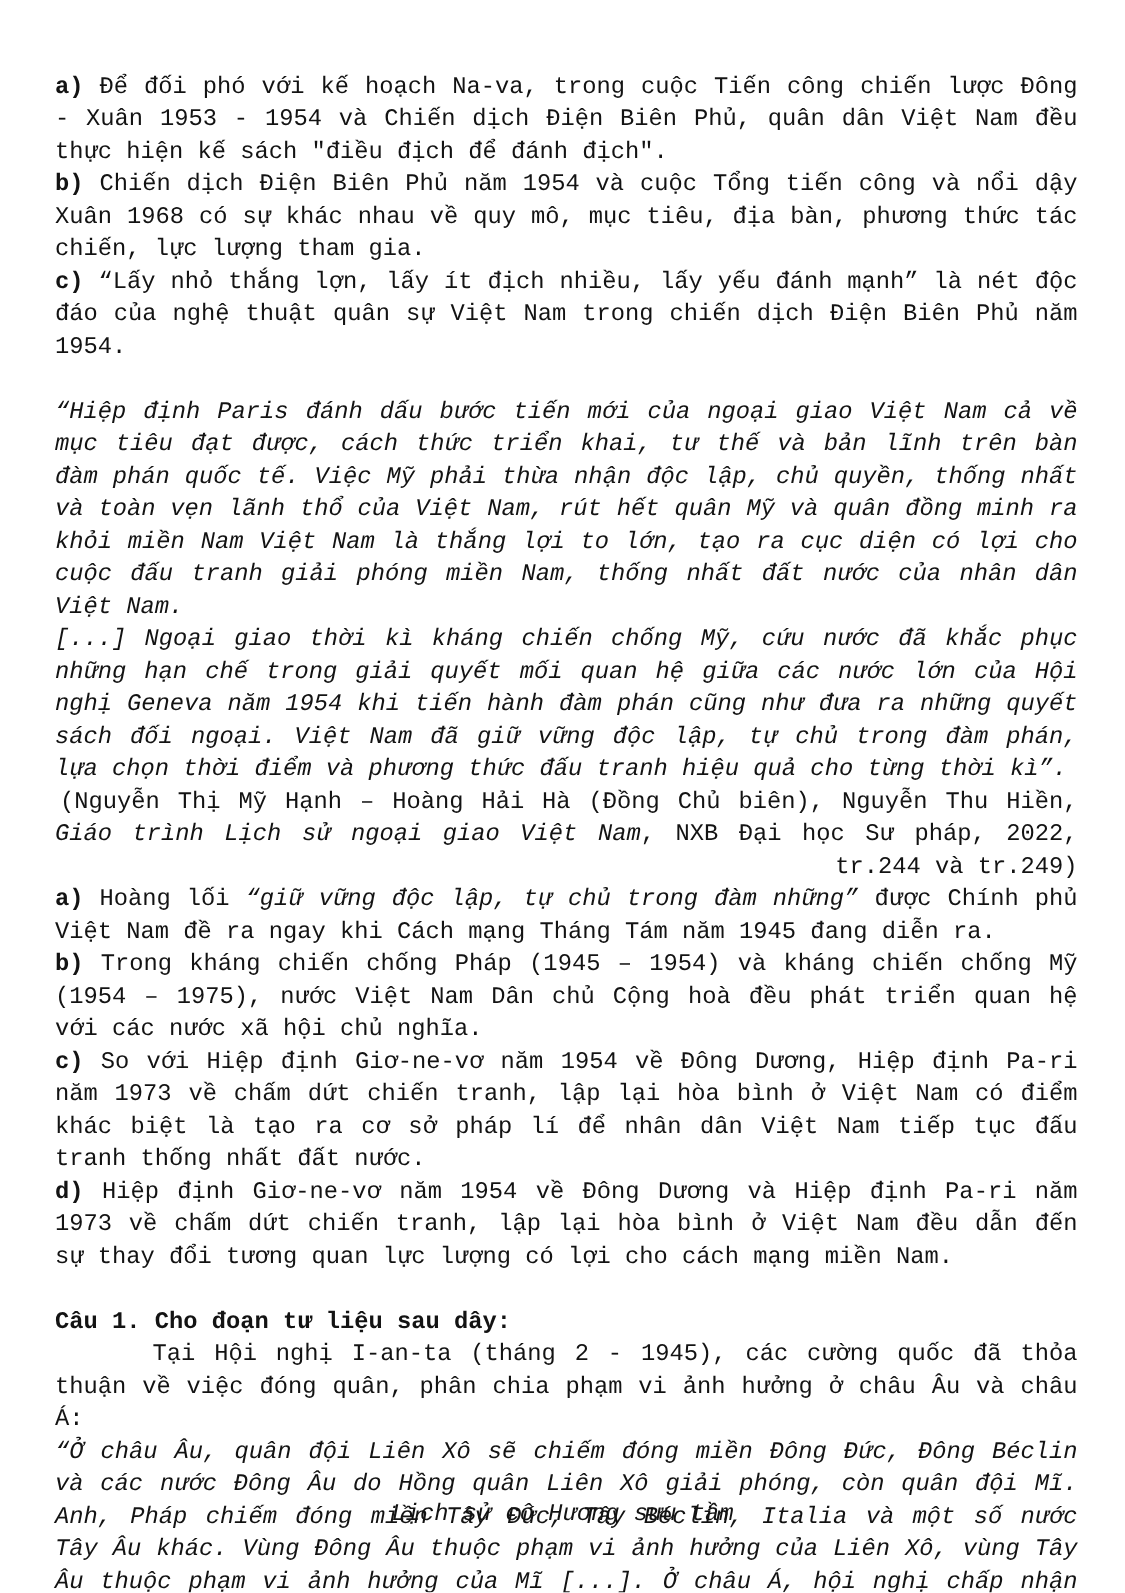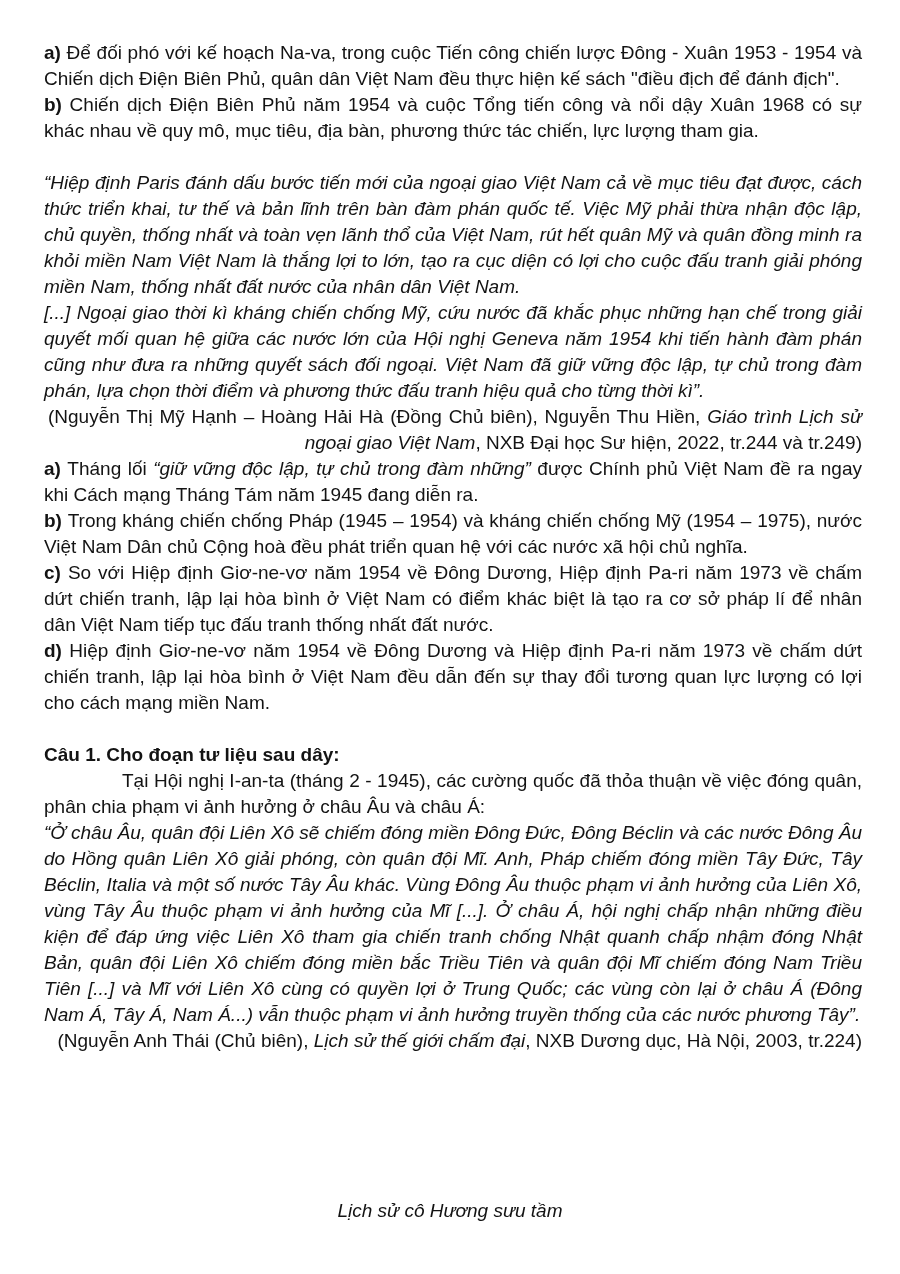--- a/index.html
+++ b/index.html
@@ -1,22 +1,22 @@
 <!DOCTYPE html>
 <html lang="vi"><head>
 <meta charset="utf-8">
 <style>
   html,body{margin:0;padding:0;background:#ffffff;}
   .page{
     position:relative;
     width:900px;height:1274px;
     box-sizing:border-box;
-    padding:40px 38px 0 44px;
+    padding:56px 38px 0 44px;
     background:#ffffff;
-    font-family:Liberation Sans, sans-serif;
+    font-family:Liberation Mono, monospace;
     font-size:19px;
     line-height:26px;
     color:#131313;
     overflow:hidden;
   }
   .content{width:100%;}
   .para{margin:0;text-align:justify;}
   .spacer{height:26px;}
   .bold{font-weight:bold;}
   .italic{font-style:italic;}
@@ -31,25 +31,26 @@
     font-style:italic;
   }
 </style>
 </head>
 <body>
 
 <div class="page">
   <div class="content">
       <p class="para"><span class="bold">a) </span><span>Để đối phó với kế hoạch Na-va, trong cuộc Tiến công chiến lược Đông - Xuân 1953 - 1954 và Chiến dịch Điện Biên Phủ, quân dân Việt Nam đều thực hiện kế sách "điều địch để đánh địch".</span></p>
       <p class="para"><span class="bold">b) </span><span>Chiến dịch Điện Biên Phủ năm 1954 và cuộc Tổng tiến công và nổi dậy Xuân 1968 có sự khác nhau về quy mô, mục tiêu, địa bàn, phương thức tác chiến, lực lượng tham gia.</span></p>
+      <p class="para"><span class="bold">c) </span><span>“Lấy nhỏ thắng lợn, lấy ít địch nhiều, lấy yếu đánh mạnh”  là nét độc đáo của nghệ thuật quân sự Việt Nam trong chiến dịch Điện Biên Phủ năm 1954.</span></p>
       <div class="spacer"></div>
       <p class="para"><span class="italic">“Hiệp định Paris đánh dấu bước tiến mới của ngoại giao Việt Nam cả về mục tiêu đạt được, cách thức triển khai, tư thế và bản lĩnh trên bàn đàm phán quốc tế. Việc Mỹ phải thừa nhận độc lập, chủ quyền, thống nhất và toàn vẹn lãnh thổ của Việt Nam, rút hết quân Mỹ và quân đồng minh ra khỏi miền Nam Việt Nam là thắng lợi to lớn, tạo ra cục diện có lợi cho cuộc đấu tranh giải phóng miền Nam, thống nhất đất nước của nhân dân Việt Nam.</span></p>
       <p class="para"><span class="italic">[...] Ngoại giao thời kì kháng chiến chống Mỹ, cứu nước đã khắc phục những hạn chế trong giải quyết mối quan hệ giữa các nước lớn của Hội nghị Geneva năm 1954 khi tiến hành đàm phán cũng như đưa ra những quyết sách đối ngoại. Việt Nam đã giữ vững độc lập, tự chủ trong đàm phán, lựa chọn thời điểm và phương thức đấu tranh hiệu quả cho từng thời kì”.</span></p>
-      <p class="para cite-just-right"><span>(Nguyễn Thị Mỹ Hạnh – Hoàng Hải Hà (Đồng Chủ biên), Nguyễn Thu Hiền, </span><span class="italic">Giáo trình Lịch sử ngoại giao Việt Nam</span><span>, NXB Đại học Sư hiện, 2022, tr.244 và tr.249)</span></p>
-      <p class="para"><span class="bold">a) </span><span>Tháng lối </span><span class="italic">“giữ vững độc lập, tự chủ trong đàm những”</span><span> được Chính phủ Việt Nam đề ra ngay khi Cách mạng Tháng Tám năm 1945 đang diễn ra.</span></p>
+      <p class="para cite-just-right"><span>(Nguyễn Thị Mỹ Hạnh – Hoàng Hải Hà (Đồng Chủ biên), Nguyễn Thu Hiền, </span><span class="italic">Giáo trình Lịch sử ngoại giao Việt Nam</span><span>, NXB Đại học Sư pháp, 2022, tr.244 và tr.249)</span></p>
+      <p class="para"><span class="bold">a) </span><span>Hoàng lối </span><span class="italic">“giữ vững độc lập, tự chủ trong đàm những”</span><span> được Chính phủ Việt Nam đề ra ngay khi Cách mạng Tháng Tám năm 1945 đang diễn ra.</span></p>
       <p class="para"><span class="bold">b) </span><span>Trong kháng chiến chống Pháp (1945 – 1954) và kháng chiến chống Mỹ (1954 – 1975), nước Việt Nam Dân chủ Cộng hoà đều phát triển quan hệ với các nước xã hội chủ nghĩa.</span></p>
       <p class="para"><span class="bold">c) </span><span>So với Hiệp định Giơ-ne-vơ năm 1954 về Đông Dương, Hiệp định Pa-ri năm 1973 về chấm dứt chiến tranh, lập lại hòa bình ở Việt Nam có điểm khác biệt là tạo ra cơ sở pháp lí để nhân dân Việt Nam tiếp tục đấu tranh thống nhất đất nước.</span></p>
       <p class="para"><span class="bold">d) </span><span>Hiệp định Giơ-ne-vơ năm 1954 về Đông Dương và Hiệp định Pa-ri năm 1973 về chấm dứt chiến tranh, lập lại hòa bình ở Việt Nam đều dẫn đến sự thay đổi tương quan lực lượng có lợi cho cách mạng miền Nam.</span></p>
       <div class="spacer"></div>
       <p class="para"><span class="bold">Câu 1. Cho đoạn tư liệu sau dây:</span></p>
       <p class="para indent"><span>Tại Hội nghị I-an-ta (tháng 2 - 1945), các cường quốc đã thỏa thuận về việc đóng quân, phân chia phạm vi ảnh hưởng ở châu Âu và châu Á:</span></p>
       <p class="para"><span class="italic">“Ở châu Âu, quân đội Liên Xô sẽ chiếm đóng miền Đông Đức, Đông Béclin và các nước Đông Âu do Hồng quân Liên Xô giải phóng, còn quân đội Mĩ. Anh, Pháp chiếm đóng miền Tây Đức, Tây Béclin, Italia và một số nước Tây Âu khác. Vùng Đông Âu thuộc phạm vi ảnh hưởng của Liên Xô, vùng Tây Âu thuộc phạm vi ảnh hưởng của Mĩ [...]. Ở châu Á, hội nghị chấp nhận những điều kiện để đáp ứng việc Liên Xô tham gia chiến tranh chống Nhật quanh chấp nhậm đóng Nhật Bản, quân đội Liên Xô chiếm đóng miền bắc Triều Tiên và quân đội Mĩ chiếm đóng Nam Triều Tiên [...] và Mĩ với Liên Xô cùng có quyền lợi ở Trung Quốc; các vùng còn lại ở châu Á (Đông Nam Á, Tây Á, Nam Á...) vẫn thuộc phạm vi ảnh hưởng truyền thống của các nước phương Tây”.</span></p>
       <p class="para right"><span>(Nguyễn Anh Thái (Chủ biên), </span><span class="italic">Lịch sử thế giới chấm đại</span><span>, NXB Dương dục, Hà Nội, 2003, tr.224)</span></p>
     </div>
   <p class="footer">Lịch sử cô Hương sưu tầm</p>

